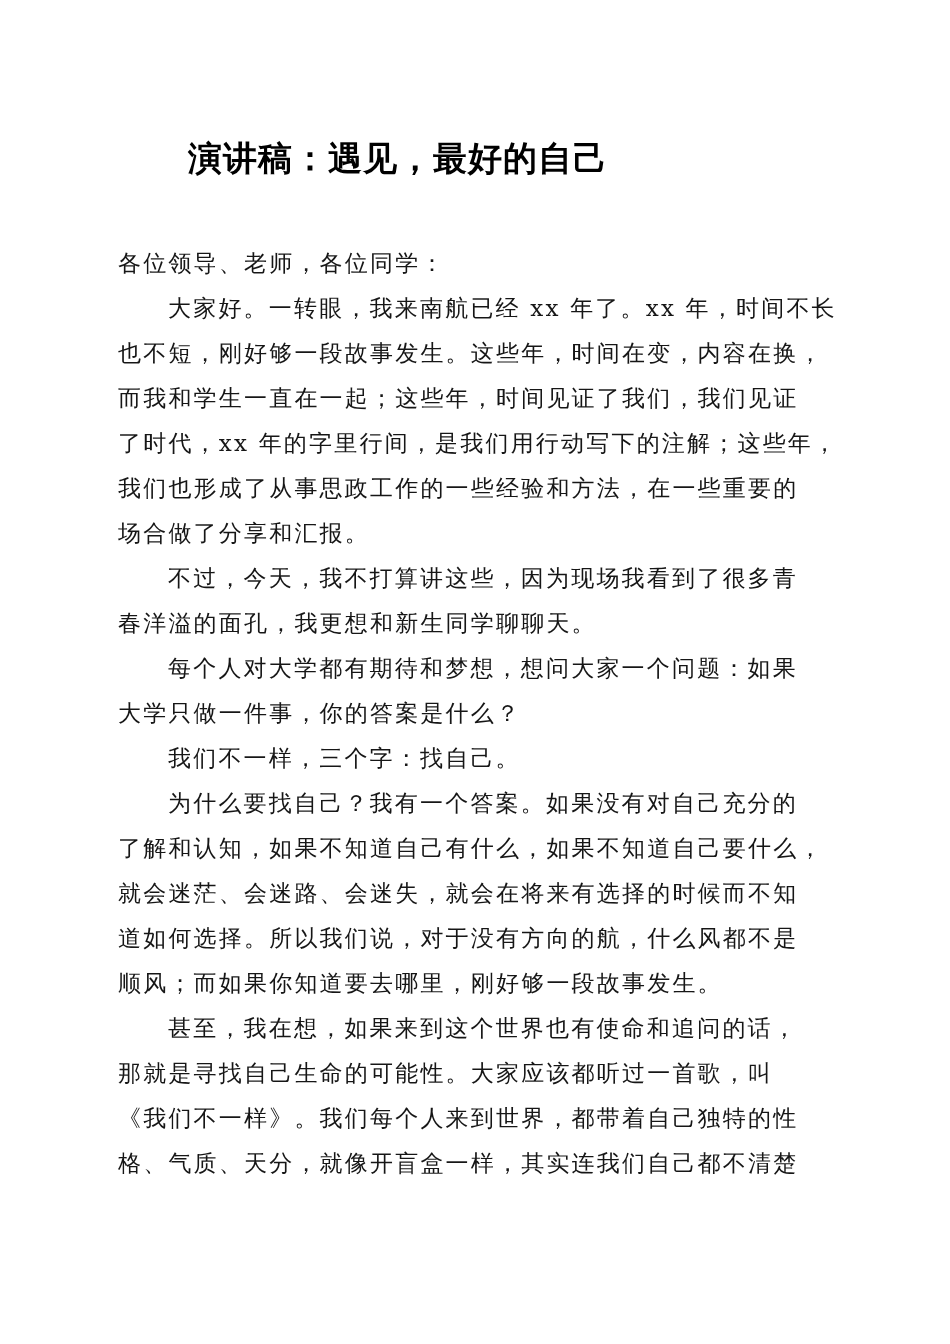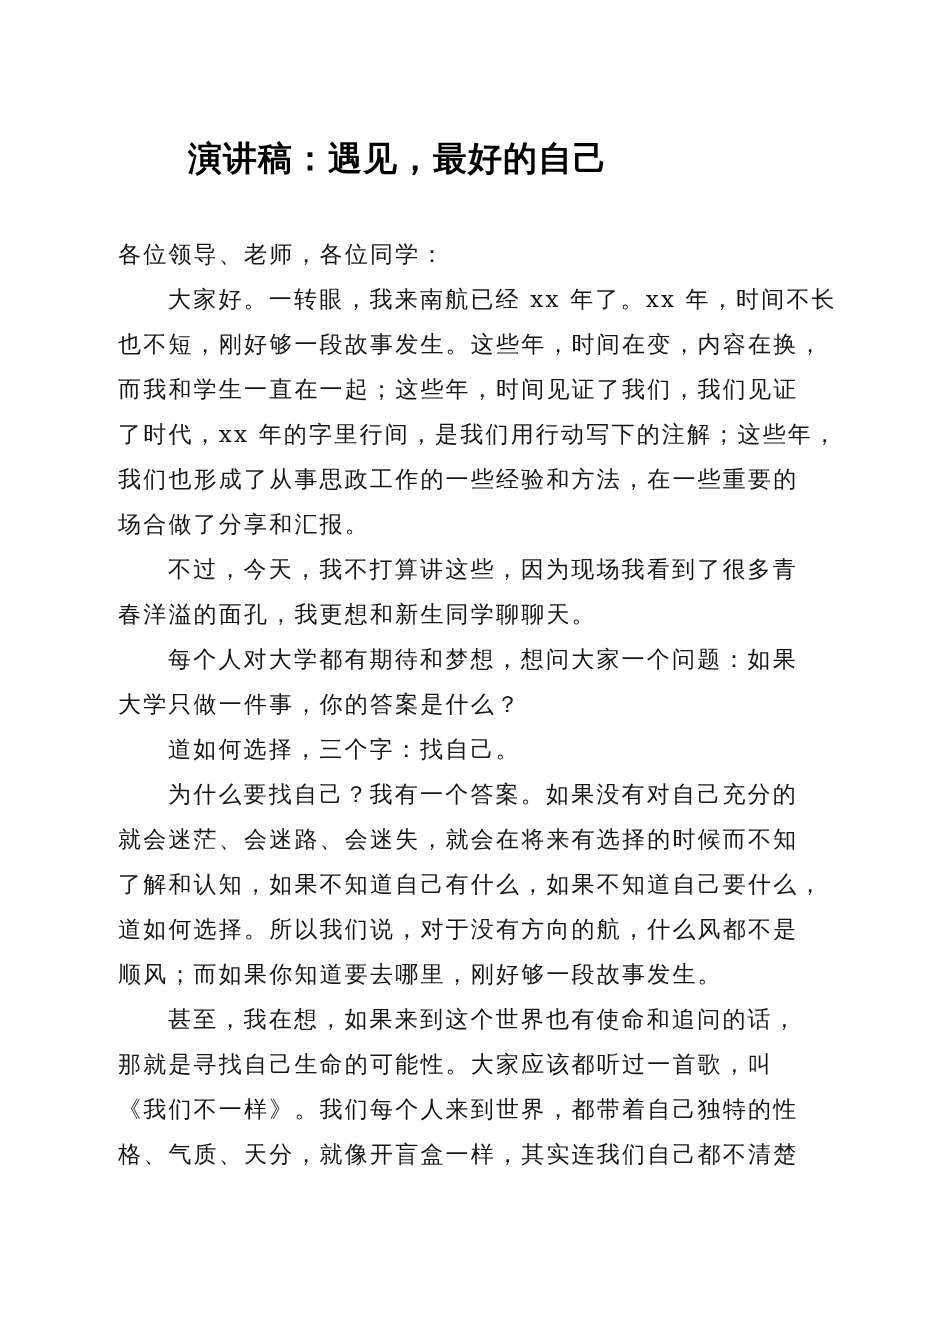--- a/index.html
+++ b/index.html
@@ -32,21 +32,21 @@
       font-family: "DejaVu Serif", "Liberation Serif", serif;
       font-weight: bold;
       font-size: 34px;
       line-height: 44px;
       letter-spacing: 1px;
       color: #000000;
     }
     .body-text {
       position: absolute;
       left: 118px;
-      top: 232px;
+      top: 241px;
       width: 720px;
     }
     .line {
       display: block;
       height: 45px;
       line-height: 45px;
       font-size: 23px;
       white-space: nowrap;
       letter-spacing: 2.2px;
       color: #161616;
@@ -70,25 +70,25 @@
     <span class="line">了时代，xx 年的字里行间，是我们用行动写下的注解；这些年，</span>
     <span class="line">我们也形成了从事思政工作的一些经验和方法，在一些重要的</span>
     <span class="line">场合做了分享和汇报。</span>
 
     <span class="line indent">不过，今天，我不打算讲这些，因为现场我看到了很多青</span>
     <span class="line">春洋溢的面孔，我更想和新生同学聊聊天。</span>
 
     <span class="line indent">每个人对大学都有期待和梦想，想问大家一个问题：如果</span>
     <span class="line">大学只做一件事，你的答案是什么？</span>
 
-    <span class="line indent">道如何选择，三个字：找自己。</span>
+    <span class="line indent">我们不一样，三个字：找自己。</span>
 
     <span class="line indent">为什么要找自己？我有一个答案。如果没有对自己充分的</span>
+    <span class="line">了解和认知，如果不知道自己有什么，如果不知道自己要什么，</span>
     <span class="line">就会迷茫、会迷路、会迷失，就会在将来有选择的时候而不知</span>
-    <span class="line">了解和认知，如果不知道自己有什么，如果不知道自己要什么，</span>
     <span class="line">道如何选择。所以我们说，对于没有方向的航，什么风都不是</span>
     <span class="line">顺风；而如果你知道要去哪里，刚好够一段故事发生。</span>
 
     <span class="line indent">甚至，我在想，如果来到这个世界也有使命和追问的话，</span>
     <span class="line">那就是寻找自己生命的可能性。大家应该都听过一首歌，叫</span>
     <span class="line">《我们不一样》。我们每个人来到世界，都带着自己独特的性</span>
     <span class="line">格、气质、天分，就像开盲盒一样，其实连我们自己都不清楚</span>
   </div>
 </div>
 

